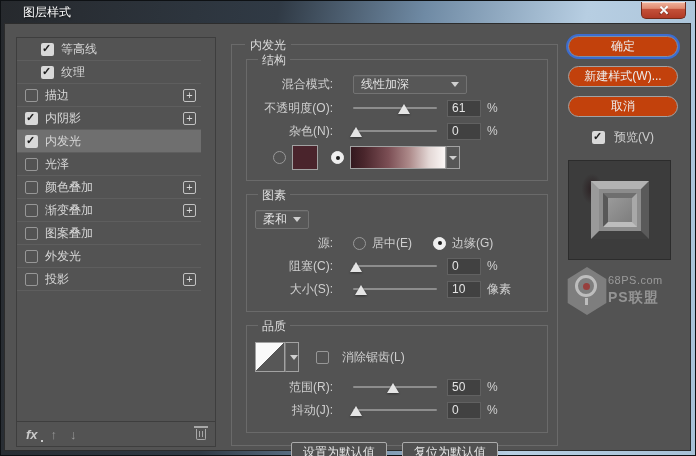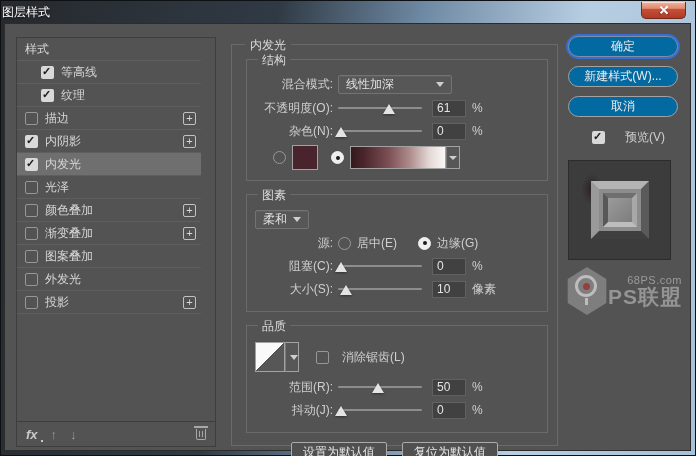--- a/index.html
+++ b/index.html
@@ -2,21 +2,21 @@
 <html><head>
 <meta charset="utf-8">
 <style>
   * { box-sizing: border-box; margin: 0; padding: 0; }
   html,body { width:696px; height:456px; overflow:hidden; }
   body { font-family:"Liberation Sans", sans-serif; font-size:12px; color:#cfcfcf; background:#222; }
 
   .window{ position:absolute; inset:0; border:1px solid #0e1114;
     background:linear-gradient(100deg,#26292d 0%,#303a45 36%,#6f8aa4 55%,#b7cee2 76%,#a7c1d7 100%); }
   .titlebar{ position:absolute; top:1px; left:1px; right:1px; height:21px; line-height:21px;
-    padding-left:0; color:#fff; text-shadow:0 1px 2px rgba(0,0,0,.7); font-size:12px; }
+    padding-left:21px; color:#fff; text-shadow:0 1px 2px rgba(0,0,0,.7); font-size:12px; }
   .close-btn{ position:absolute; top:1px; right:9px; width:45px; height:17px;
     background:linear-gradient(#f0b49e 0%,#e08a70 40%,#c4513a 45%,#b03a26 100%);
     border:1px solid #732a1b; border-top:none; border-radius:0 0 5px 5px;
     box-shadow:inset 0 1px 0 rgba(255,255,255,.55); cursor:pointer; }
   .close-x{ position:absolute; left:50%; top:50%; width:10px; height:10px; transform:translate(-50%,-50%); }
   .close-x::before,.close-x::after{ content:""; position:absolute; left:4px; top:0; width:2.4px; height:10px;
     background:#fff; box-shadow:0 1px 1px rgba(0,0,0,.5); }
   .close-x::before{ transform:rotate(45deg);} .close-x::after{ transform:rotate(-45deg);}
 
   .dialog-body{ position:absolute; top:22px; left:3px; right:4px; bottom:4px;
@@ -47,21 +47,21 @@
   .trash::after{ content:""; position:absolute; top:2px; left:2px; width:1px; height:6px;
     background:#a8a8a8; box-shadow:3px 0 #a8a8a8; }
 
   
   .main-frame{ position:absolute; left:226px; top:20px; width:327px; height:402px;
     border:1px solid #6a6a6a; }
   .frame-legend{ position:absolute; top:-8px; left:13px; background:#535353; padding:0 5px; color:#dcdcdc; }
   .group{ position:relative; margin:14px 9px 0 14px; border:1px solid #6a6a6a; padding:10px 8px 8px 8px; }
   .group-legend{ position:absolute; top:-8px; left:11px; background:#535353; padding:0 4px; color:#dcdcdc; }
   .row{ display:flex; align-items:center; margin:5px 0; min-height:18px; }
-  .lbl{ width:78px; text-align:right; margin-right:5px; white-space:nowrap; color:#cfcfcf; flex:none; }
+  .lbl{ width:78px; text-align:right; margin-right:20px; white-space:nowrap; color:#cfcfcf; flex:none; }
 
   .dropdown{ height:19px; background:#575757; border:1px solid #737373; border-radius:2px;
     display:inline-flex; align-items:center; padding:0 7px; cursor:pointer;
     box-shadow:inset 0 1px 0 rgba(255,255,255,.05); color:#e2e2e2; }
   .dd-chev{ margin-left:auto; width:0; height:0; border-left:4px solid transparent;
     border-right:4px solid transparent; border-top:5px solid #cfcfcf; }
 
   .slider{ position:relative; width:84px; height:14px; flex:none; cursor:pointer; }
   .track{ position:absolute; left:0; right:0; top:6px; height:2px; background:#8d8d8d; border-radius:1px; }
   .thumb{ position:absolute; top:3px; width:0; height:0; margin-left:-6px;
@@ -87,63 +87,60 @@
     background:linear-gradient(to bottom right,#fafafa 49.6%,#575757 50%); cursor:pointer; }
   .contour-btn{ width:14px; height:30px; background:#575757; border:1px solid #a2a2a2; border-left:1px solid #7a7a7a;
     display:flex; align-items:center; justify-content:center; cursor:pointer; }
 
   .df-row{ display:flex; justify-content:center; gap:15px; margin-top:9px; }
   .df-btn{ height:18px; padding:1px 11px; background:#505050; border:1px solid #ababab; border-radius:2px;
     color:#e6e6e6; font-size:12px; cursor:pointer; }
 
   
   .right-col{ position:absolute; left:561px; top:12px; width:116px; }
-  .pill{ display:block; width:110px; height:21px; margin:0 0 9px 2px; background:#0369a1;
+  .pill{ display:block; width:110px; height:21px; margin:0 0 9px 2px; background:#c2410c;
     border:1px solid #a2a2a2; border-radius:11px; color:#ececec; text-align:center;
     line-height:19px; font-size:12px; cursor:pointer; }
   .pill.ok{ border-color:#7d8ea6; box-shadow:0 0 0 2px #3b6cd0; }
-  .prev-row{ display:flex; align-items:center; margin:12px 0 0 26px; gap:20px; }
+  .prev-row{ display:flex; align-items:center; margin:12px 0 0 26px; gap:9px; }
   .prev-row .cb{ margin:0; }
   .preview-box{ margin:14px 0 0 2px; width:103px; height:100px; background:#3c3c3c;
     border:1px solid #2c2c2c; display:flex; align-items:center; justify-content:center; position:relative; overflow:hidden;}
   .preview-box::before{ content:""; position:absolute; left:8px; top:6px; width:30px; height:44px;
     background:radial-gradient(closest-side,rgba(30,10,14,.55),transparent 70%); }
   .bevel-outer{ width:58px; height:58px; border:8px solid;
     border-color:#b3b3b3 #5a5a5a #3f3f3f #9a9a9a; background:#8c8c8c; position:relative; }
   .bevel-inner{ position:absolute; inset:4px; border:5px solid; border-color:#6f6f6f #a8a8a8 #bdbdbd #585858;
     background:linear-gradient(135deg,#9a9a9a,#7e7e7e); }
 
   .watermark{ margin:7px 0 0 0; display:flex; align-items:center; opacity:.62; }
   .wm-hex{ width:42px; height:48px; background:#999; flex:none; position:relative;
     clip-path:polygon(50% 0,96% 25%,96% 75%,50% 100%,4% 75%,4% 25%); }
   .wm-ring{ position:absolute; left:9px; top:8px; width:22px; height:22px; border:3px solid #fff; border-radius:50%; }
   .wm-dot{ position:absolute; left:17px; top:16px; width:7px; height:7px; background:#c23430; border-radius:50%; }
   .wm-tail{ position:absolute; left:19px; top:31px; width:3px; height:7px; background:#fff; }
   .wm-text{ margin-left:0; }
   .wm-site{ display:block; font-size:11px; color:#c4c4c4; text-align:right; letter-spacing:.5px; }
-  .wm-name{ display:block; font-size:21px; font-weight:bold; color:#bdbdbd; letter-spacing:1px; line-height:22px; }
+  .wm-name{ display:block; font-size:14px; font-weight:bold; color:#bdbdbd; letter-spacing:1px; line-height:22px; }
 </style>
 </head>
 <body>
 
 <div class="window">
   <div class="titlebar">
     <span>图层样式</span>
   </div>
   <div class="close-btn">
     <span class="close-x"></span>
   </div>
 
   <div class="dialog-body">
 
     <div class="sidebar">
       <div class="styles-list">
-        <div class="sb-item">
-          <span>样式</span>
-        </div>
         <div class="sb-item indent">
           <span class="cb on"></span>
           <span>等高线</span>
         </div>
         <div class="sb-item indent">
           <span class="cb on"></span>
           <span>纹理</span>
         </div>
         <div class="sb-item">
           <span class="cb off"></span>

